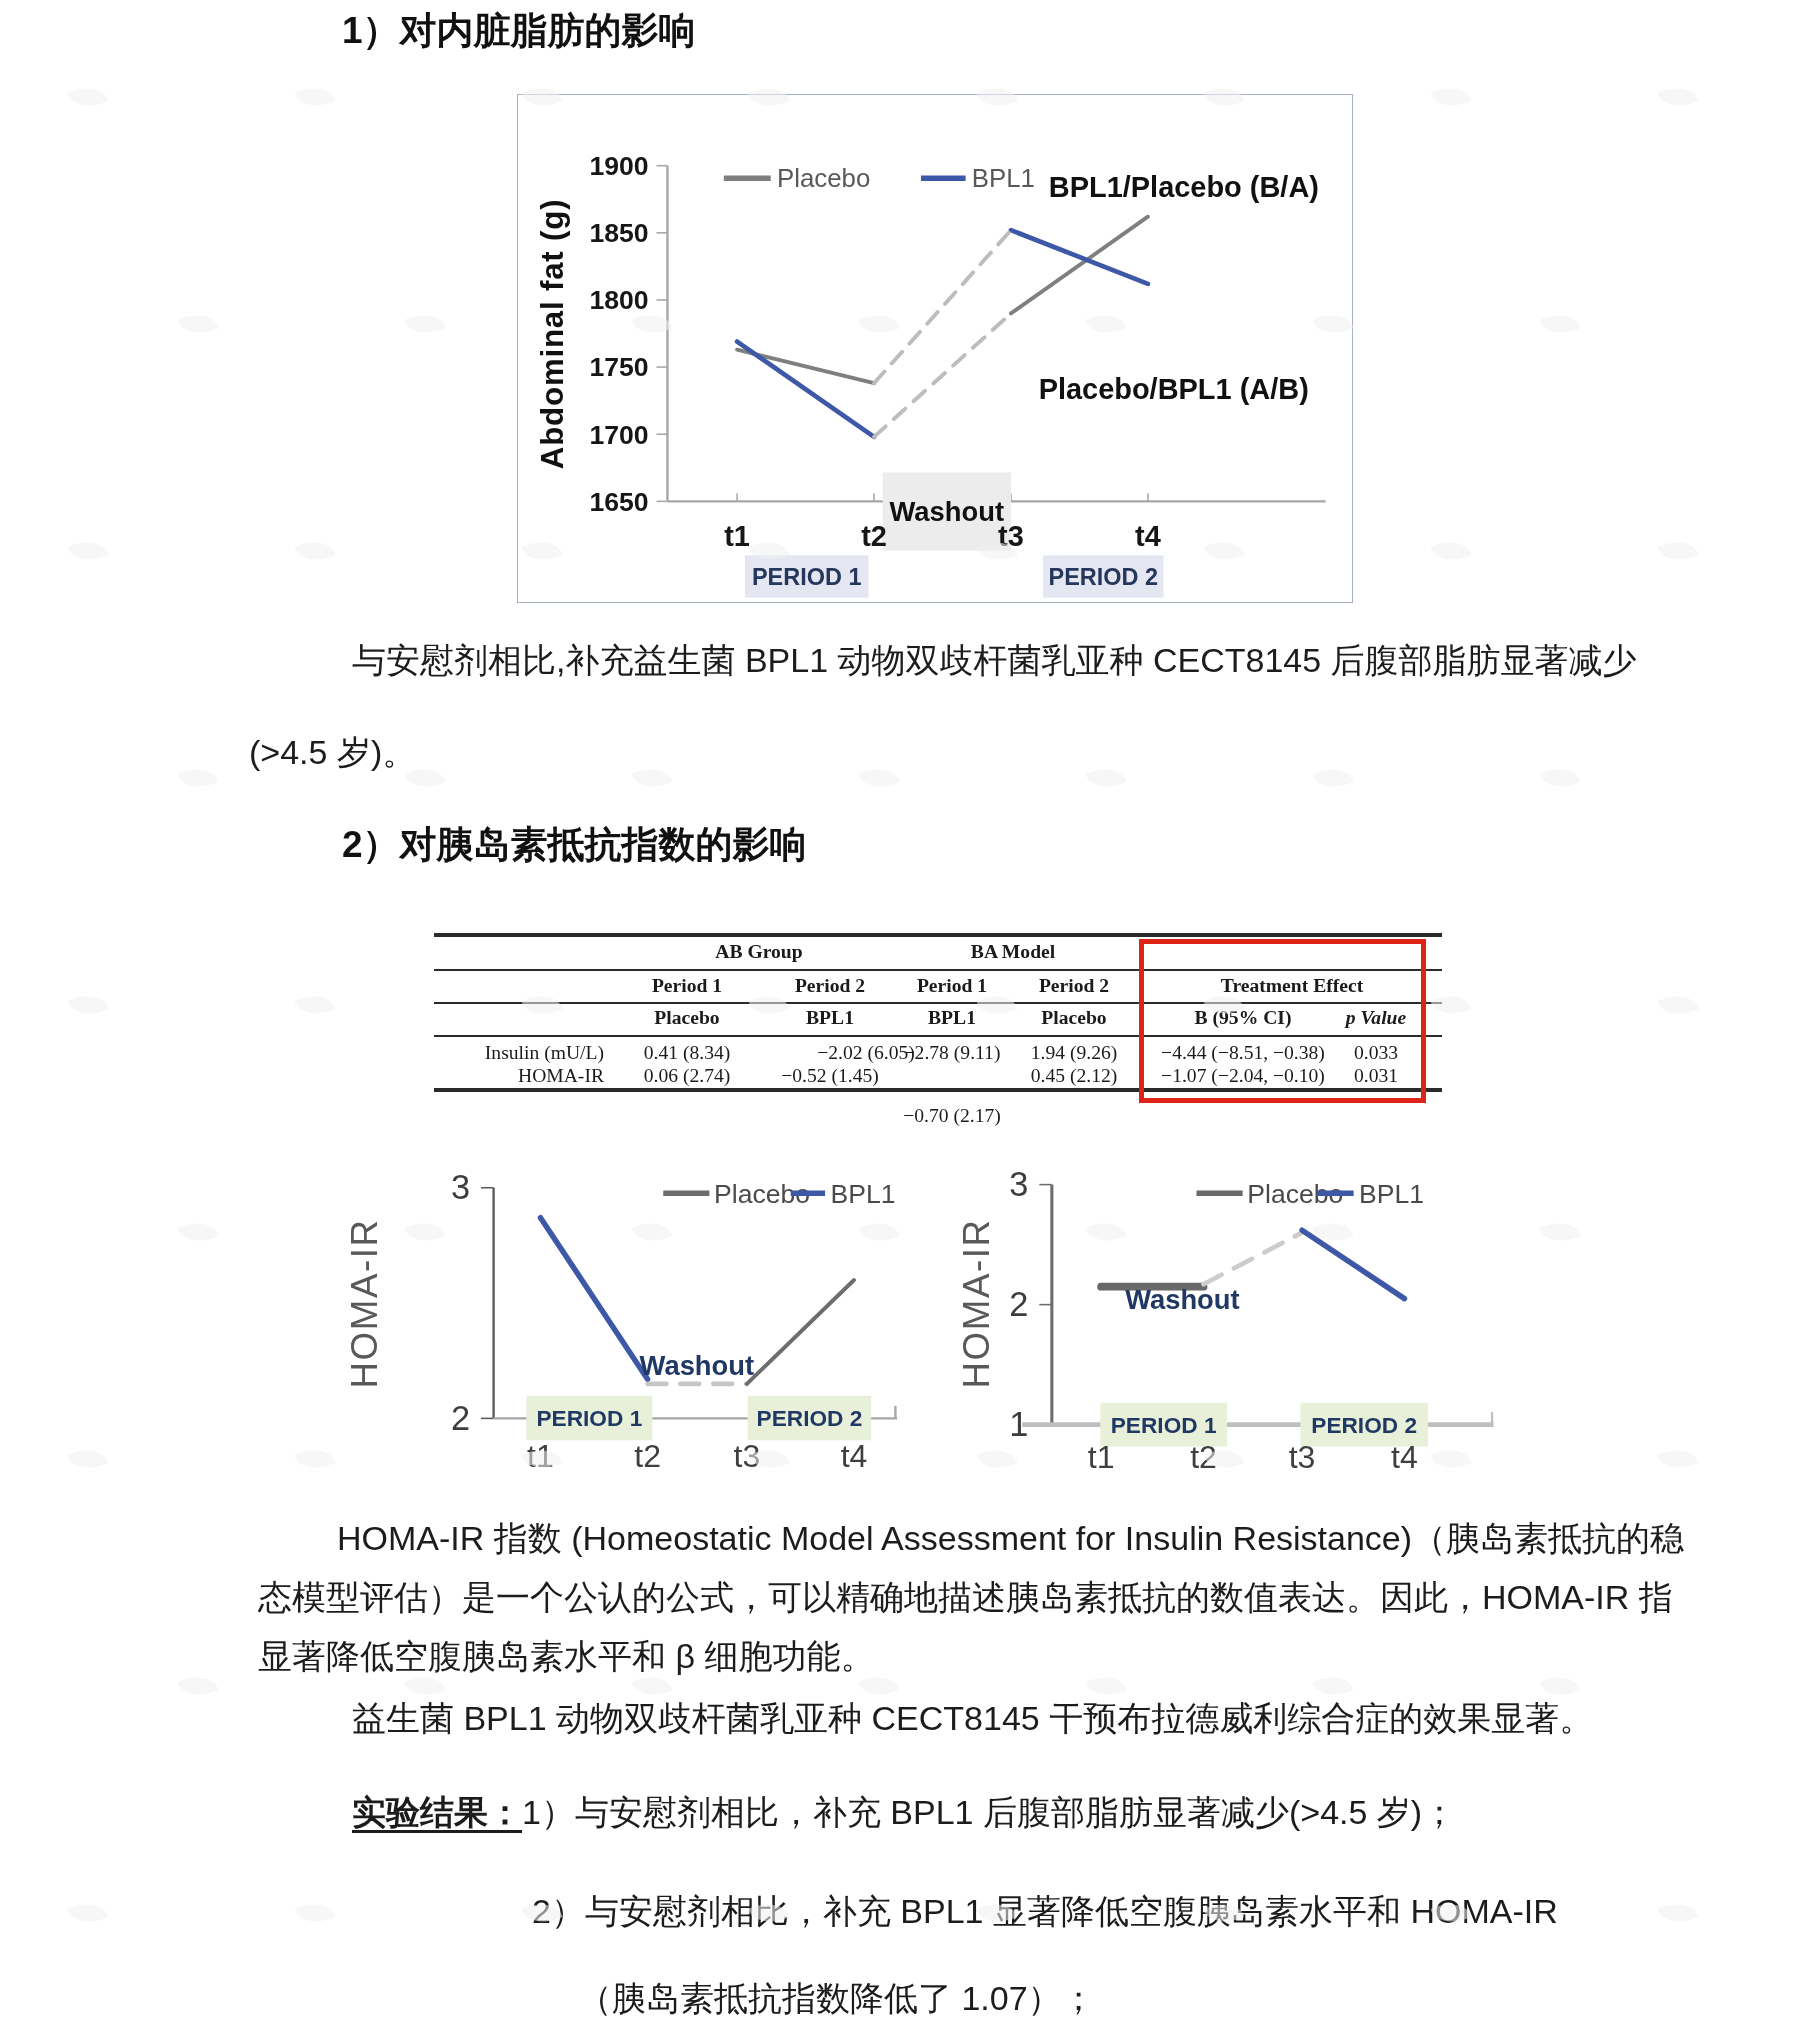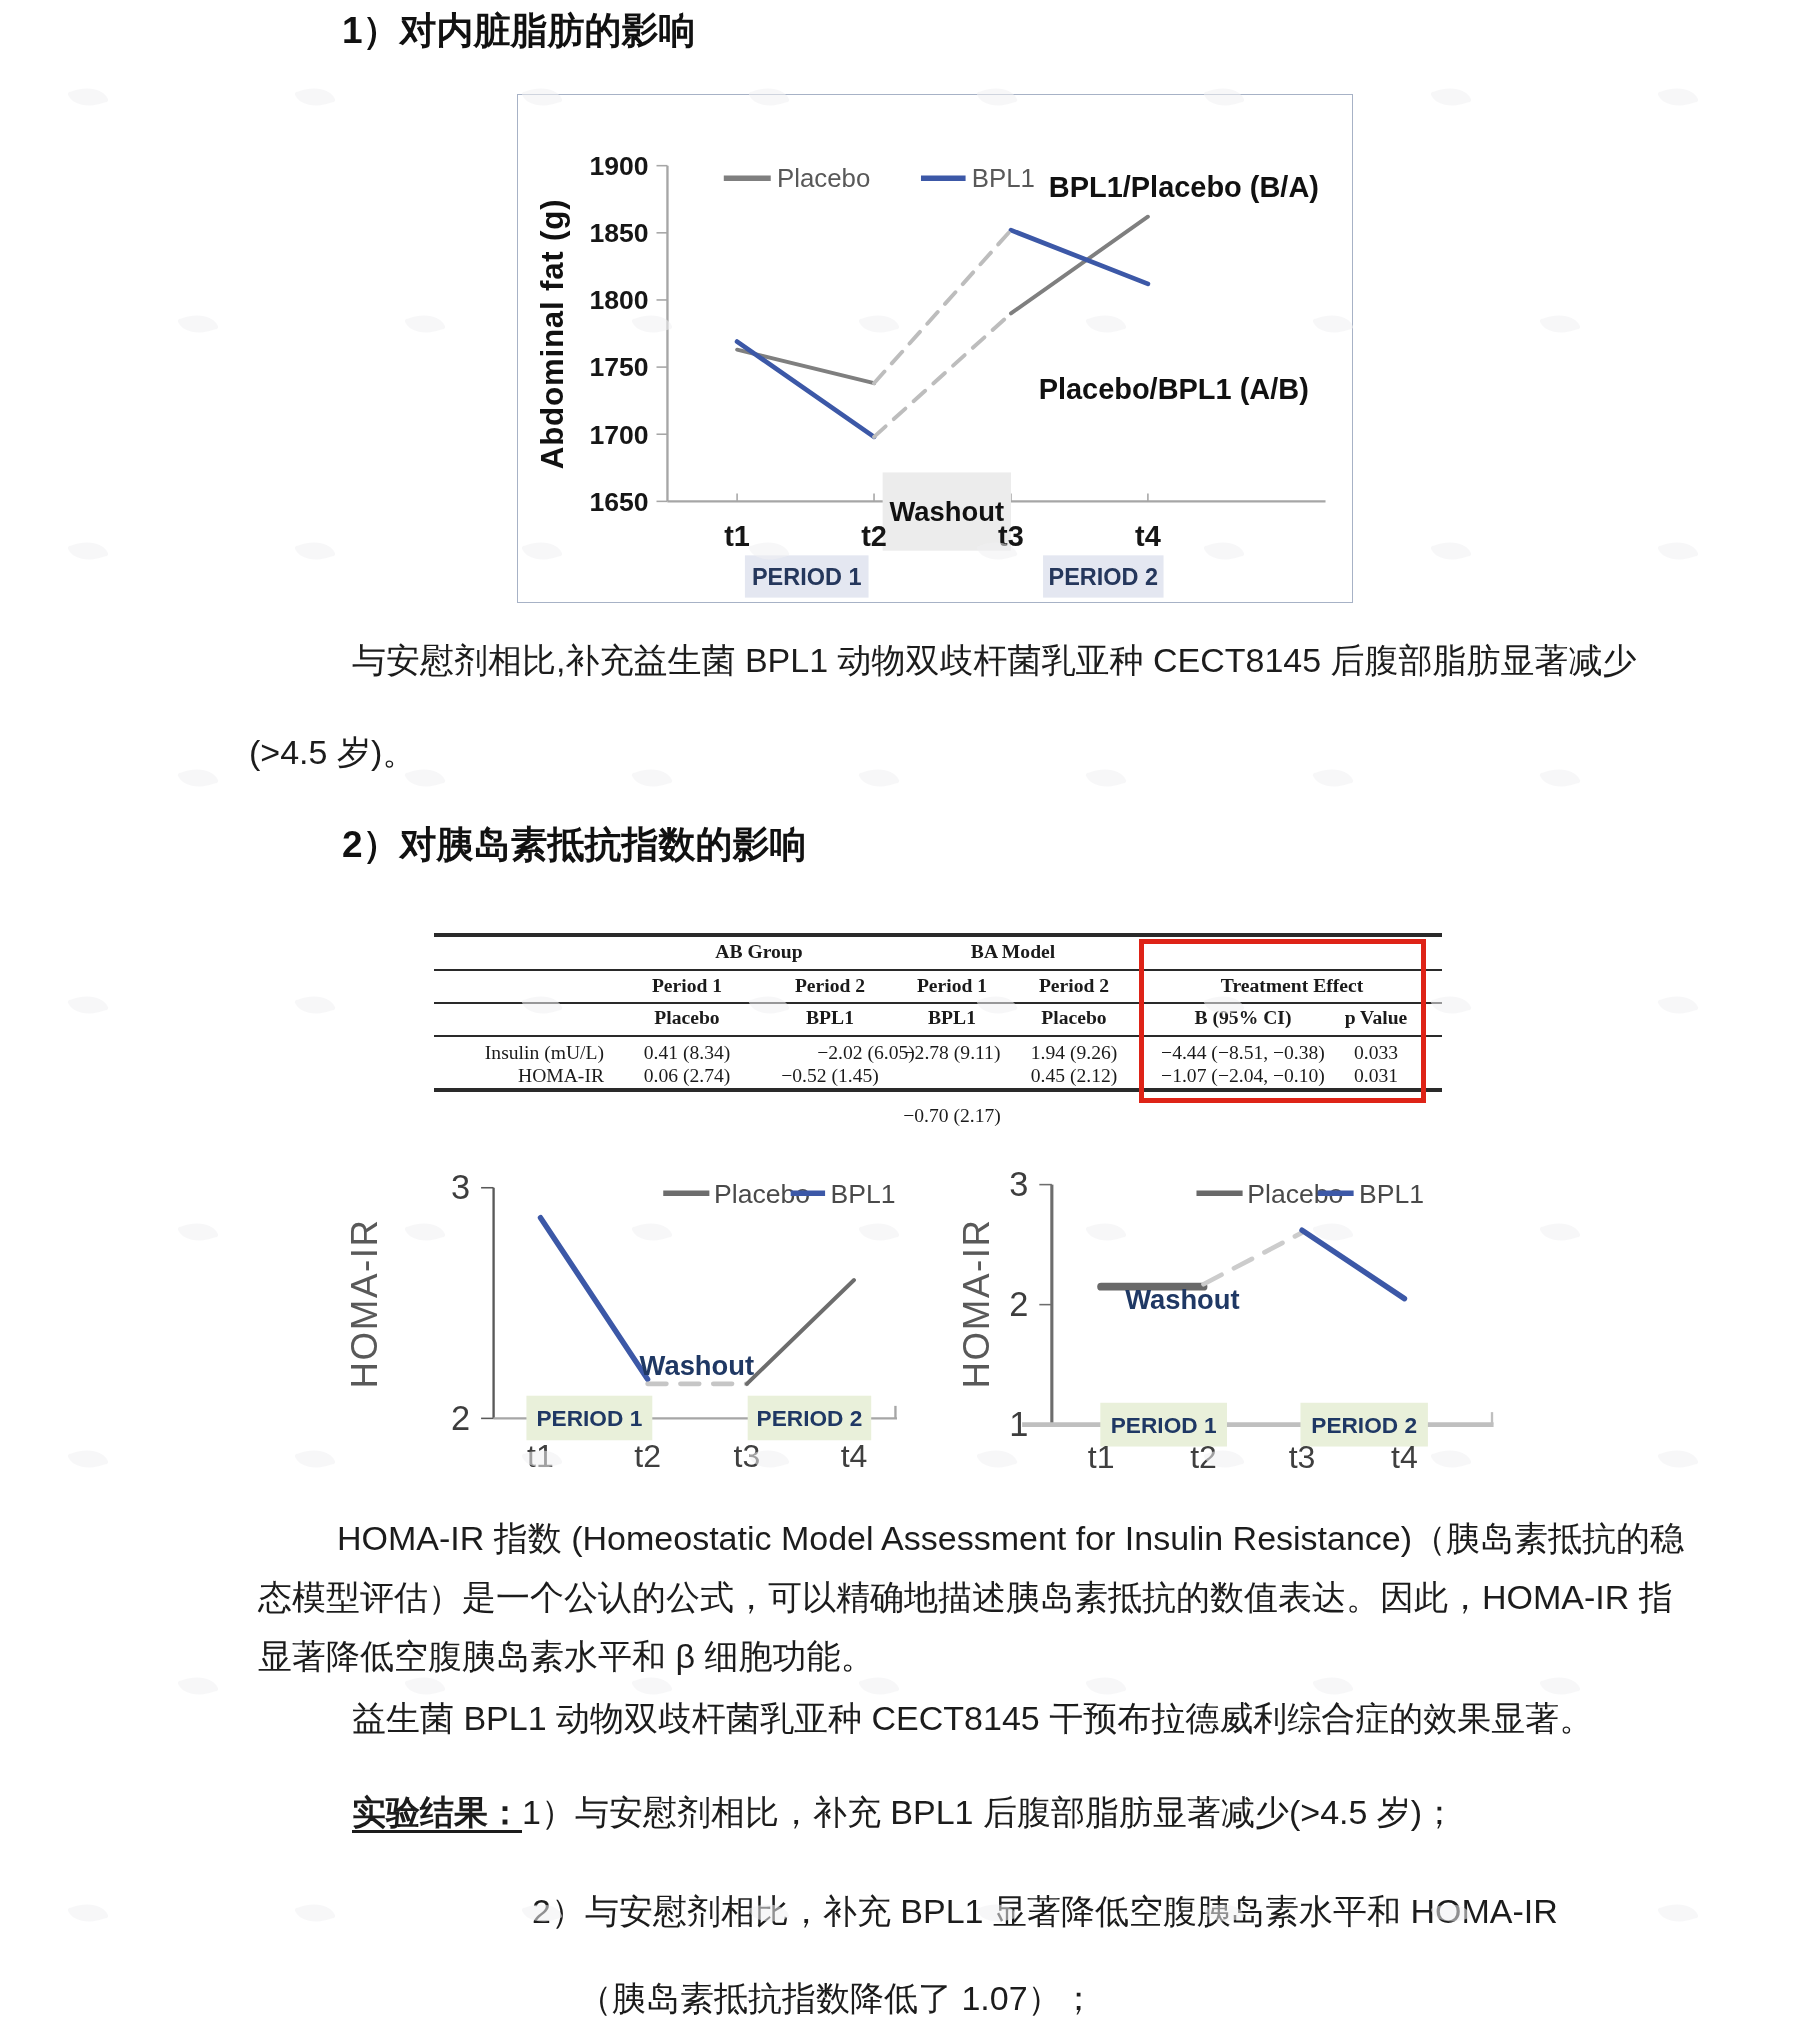--- a/index.html
+++ b/index.html
@@ -9,21 +9,21 @@
   .h{font-weight:700;font-size:37px;color:#111;}
   .fig{position:absolute;background:transparent;}
   #fig1{border:1.6px solid #a7b2c6;}
   svg{display:block;}
   
   .rule{position:absolute;background:#2a2a2a;}
   .tcell{position:absolute;transform:translate(-50%,-50%);font-family:"Liberation Serif","DejaVu Serif",serif;
          font-size:19.6px;white-space:nowrap;color:#1b1b1b;line-height:1;}
   .tcell.b{font-weight:700;}
   .tcell.right{transform:translate(-100%,-50%);}
-  .tcell.it{}
+  .tcell.it{font-style:italic;}
   .redbox{position:absolute;border:5.5px solid #de2317;background:transparent;}
   .ulabel{font-weight:700;text-decoration:underline;text-decoration-thickness:3.1px;text-underline-offset:6.3px;margin-top:12px;}
   
   #wm{position:absolute;left:0;top:0;width:1802px;height:2035px;pointer-events:none;z-index:6;}
   .leaf{position:absolute;width:36px;height:22px;background:#f0f0f2;border-radius:2.3px 100% 2.3px 100%;
         transform:rotate(-20deg);opacity:.55;}
   .content{position:relative;z-index:2;}
 </style>
 </head>
 <body>

